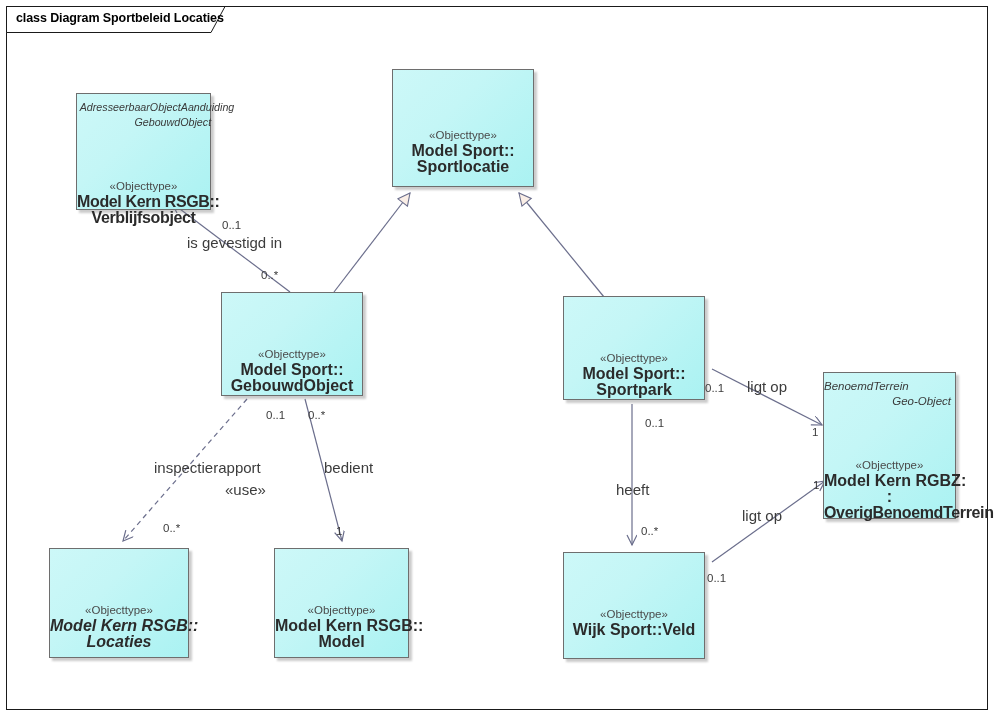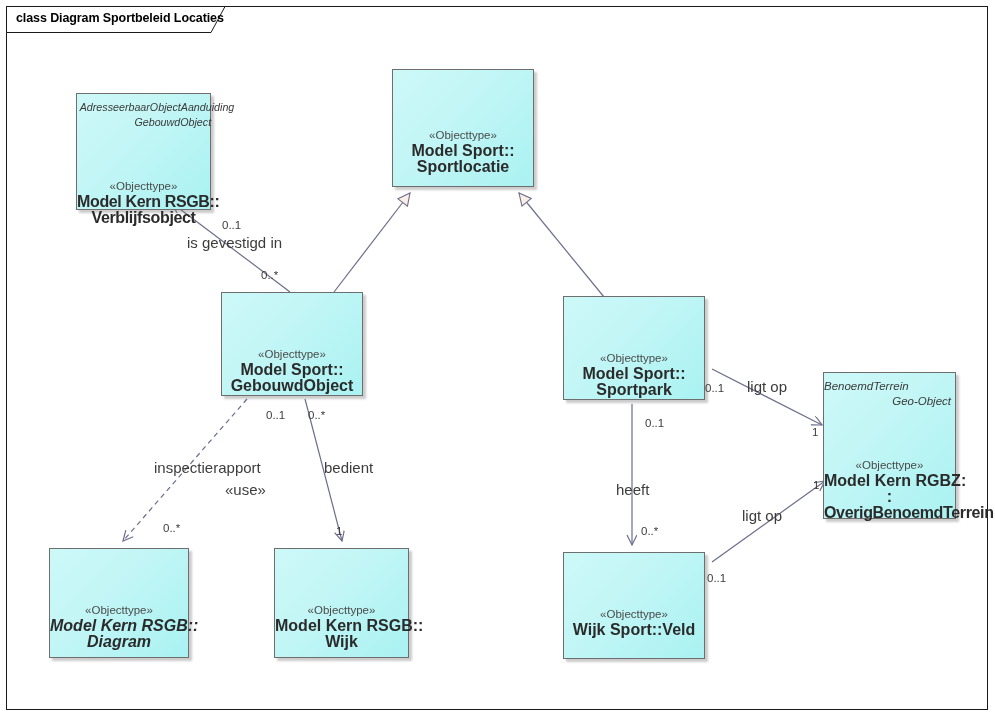--- a/index.html
+++ b/index.html
@@ -170,28 +170,28 @@
     <div class="stereo">«Objecttype»</div>
     <div class="nm">Model Kern RGBZ:</div>
     <div class="nm">:</div>
     <div class="nm tight">OverigBenoemdTerrein</div>
   </div>
 
   <div class="uml-class" style="left:42px; top:541px; width:140px; height:110px;">
     <div class="gap" style="height:7px;"></div>
     <div class="stereo">«Objecttype»</div>
     <div class="nm abstract">Model Kern RSGB::</div>
-    <div class="nm abstract">Diagram</div>
+    <div class="nm abstract">Locaties</div>
   </div>
 
   <div class="uml-class" style="left:267px; top:541px; width:135px; height:110px;">
     <div class="gap" style="height:7px;"></div>
     <div class="stereo">«Objecttype»</div>
     <div class="nm">Model Kern RSGB::</div>
-    <div class="nm">Wijk</div>
+    <div class="nm">Model</div>
   </div>
 
   <div class="uml-class" style="left:556px; top:545px; width:142px; height:107px;">
     <div class="gap" style="height:7px;"></div>
     <div class="stereo">«Objecttype»</div>
     <div class="nm">Wijk Sport::Veld</div>
   </div>
 
   <div class="mult" style="left:215px; top:212px;">0..1</div>
   <div class="edge-label" style="left:180px; top:227px;">is gevestigd in</div>

